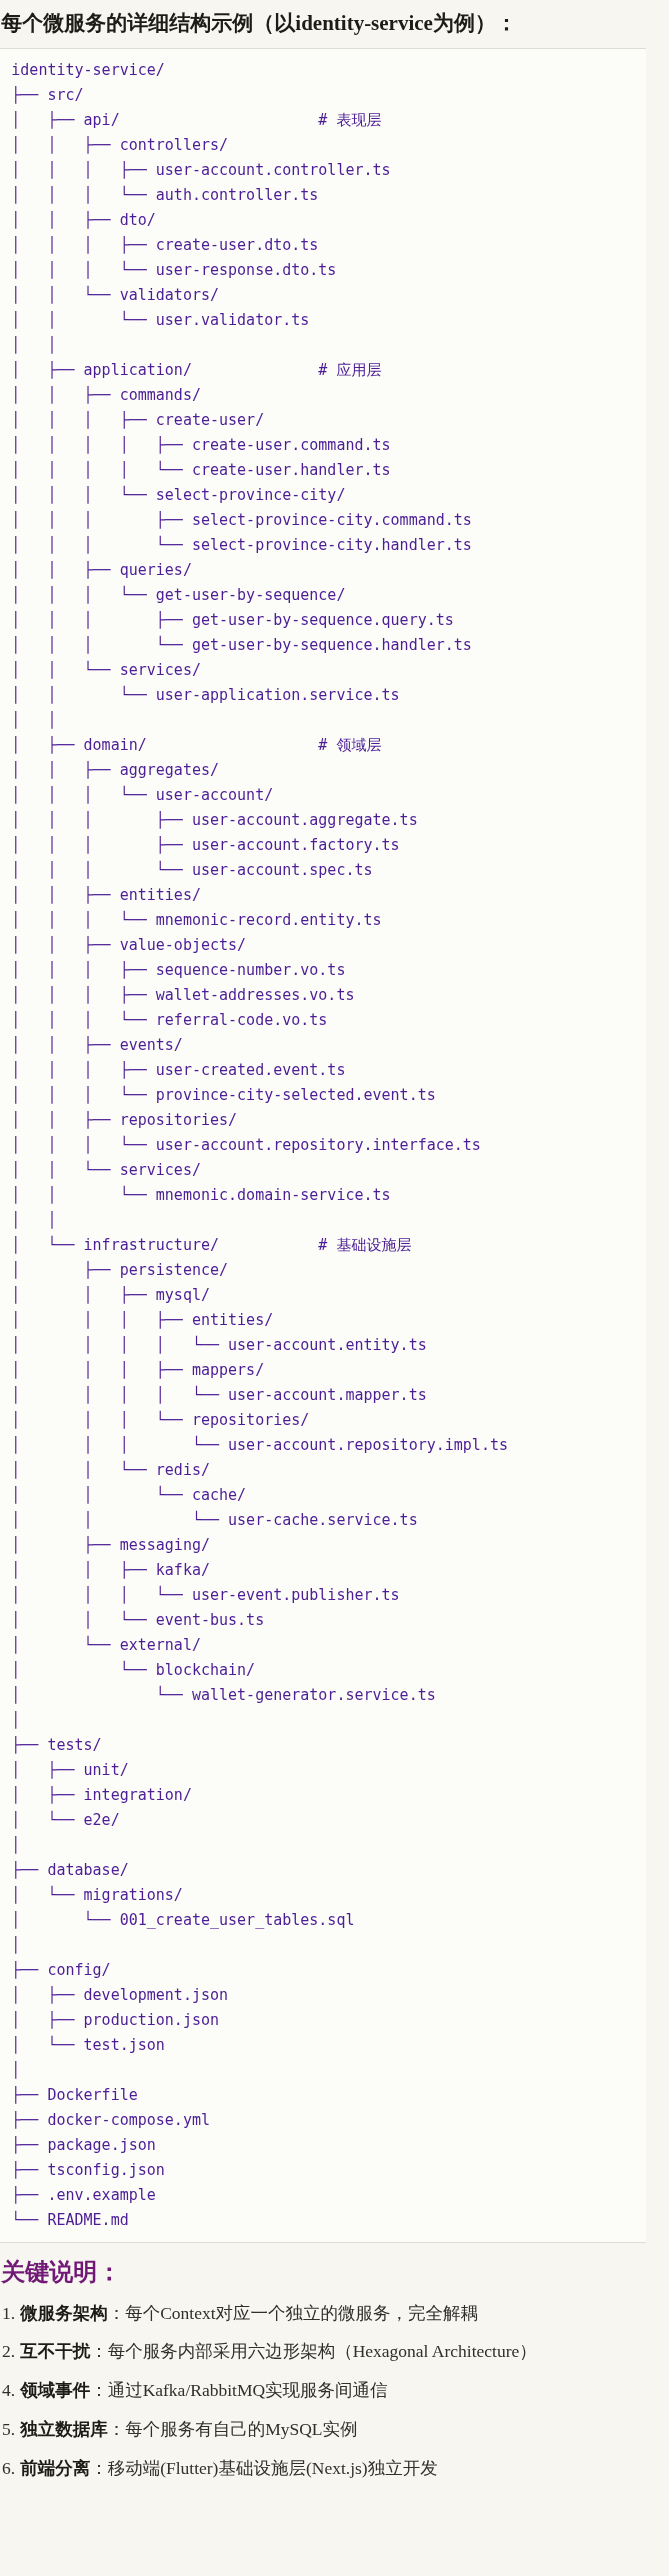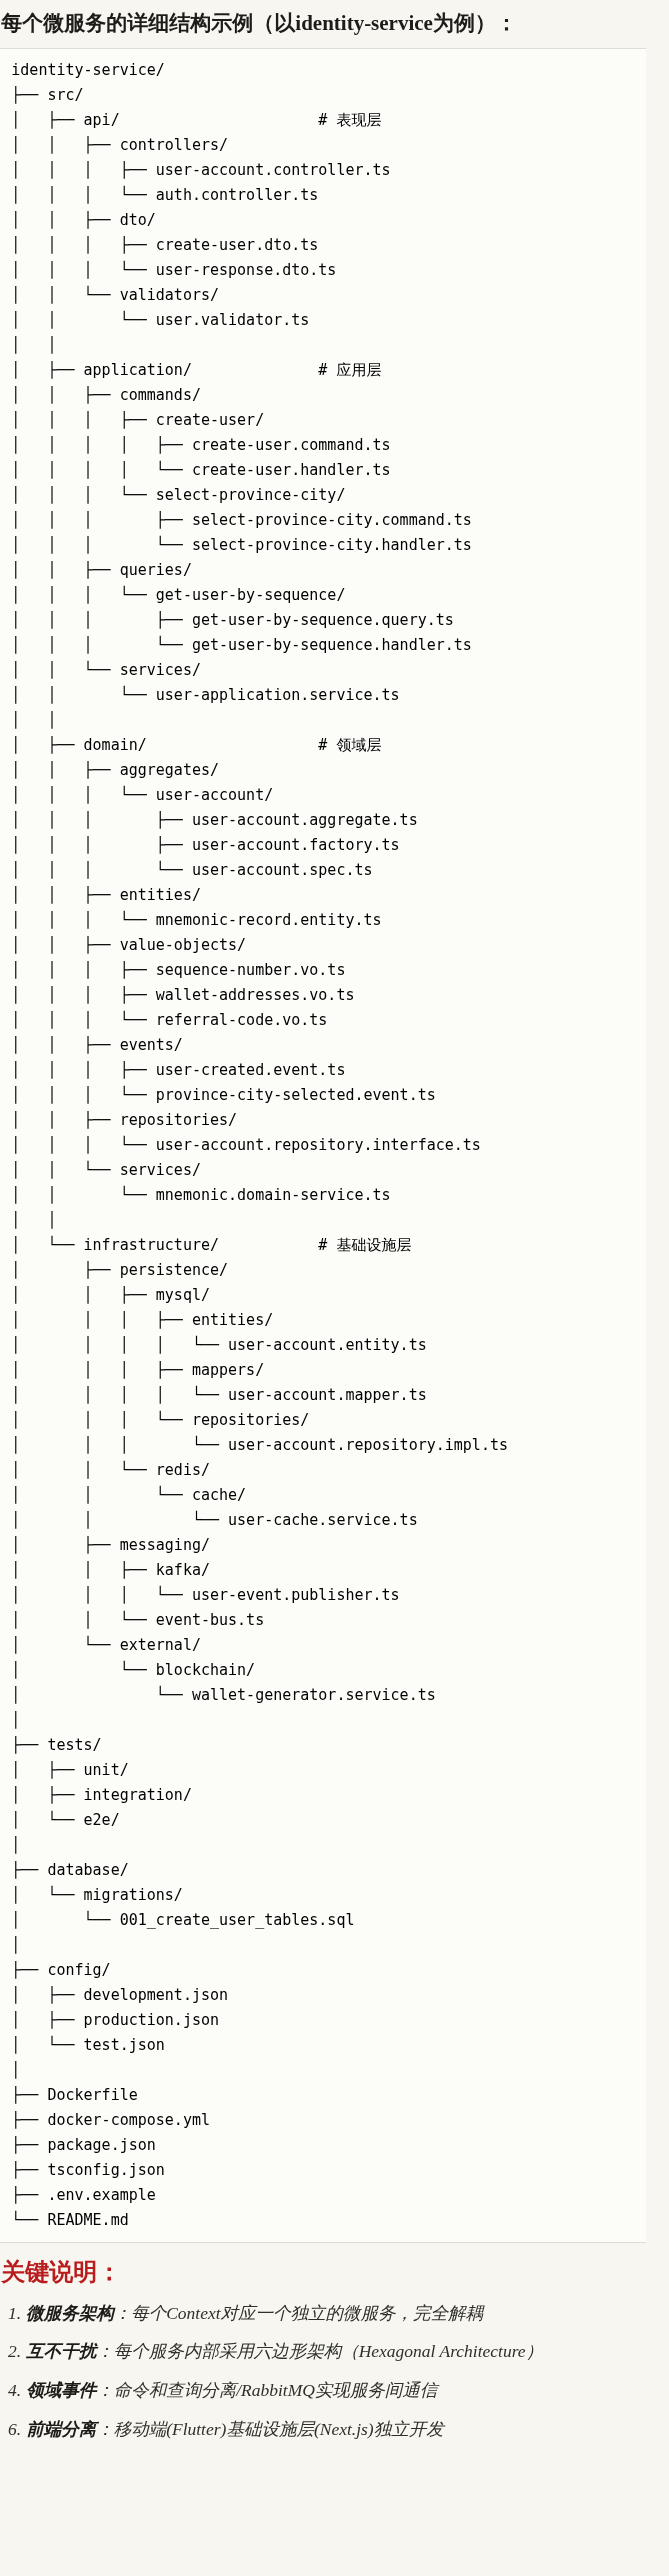--- a/index.html
+++ b/index.html
@@ -26,35 +26,34 @@
     background: #FCFCF9;
     border-top: 0.6px solid #DEDCD4;
     border-bottom: 0.6px solid #DEDCD4;
     padding: 8.8px 11.3px 9.4px 11.3px;
   }
   .code-block pre {
     margin: 0;
     font-family: "DejaVu Sans Mono", monospace;
     font-size: 15px;
     line-height: 25px;
-    color: #000000;
+    color: #4c1d95;
     white-space: pre;
   }
   .notes-heading {
     margin: 13.8px 0 0 0;
     padding-left: 1.3px;
     font-size: 24px;
     line-height: 31px;
     font-weight: bold;
-    color: #b91c1c;
+    color: #701a75;
   }
   .notes {
     margin-top: 12.5px;
-    padding-left: 8px;
-    font-style: italic;
+    padding-left: 2px;
   }
   .note-item {
     font-size: 17.5px;
     line-height: 25px;
     margin-bottom: 13.8px;
     color: #30302B;
   }
   .note-num {
     margin-right: 5px;
   }
@@ -165,19 +164,20 @@
 ├── tsconfig.json
 ├── .env.example
 └── README.md</pre>
   </div>
 
   <h2 class="notes-heading">关键说明：</h2>
 
   <div class="notes" id="notes-list">
       <div class="note-item"><span class="note-num">1.</span><strong class="note-term">微服务架构</strong><span class="note-desc">：每个Context对应一个独立的微服务，完全解耦</span></div>
       <div class="note-item"><span class="note-num">2.</span><strong class="note-term">互不干扰</strong><span class="note-desc">：每个服务内部采用六边形架构（Hexagonal Architecture）</span></div>
-      <div class="note-item"><span class="note-num">4.</span><strong class="note-term">领域事件</strong><span class="note-desc">：命令和查询分离/RabbitMQ实现服务间通信</span></div>
+      <div class="note-item"><span class="note-num">4.</span><strong class="note-term">领域事件</strong><span class="note-desc">：通过Kafka/RabbitMQ实现服务间通信</span></div>
+      <div class="note-item"><span class="note-num">5.</span><strong class="note-term">独立数据库</strong><span class="note-desc">：每个服务有自己的MySQL实例</span></div>
       <div class="note-item"><span class="note-num">6.</span><strong class="note-term">前端分离</strong><span class="note-desc">：移动端(Flutter)基础设施层(Next.js)独立开发</span></div>
     </div>
 
 
 </div>
 
 
 </body></html>

